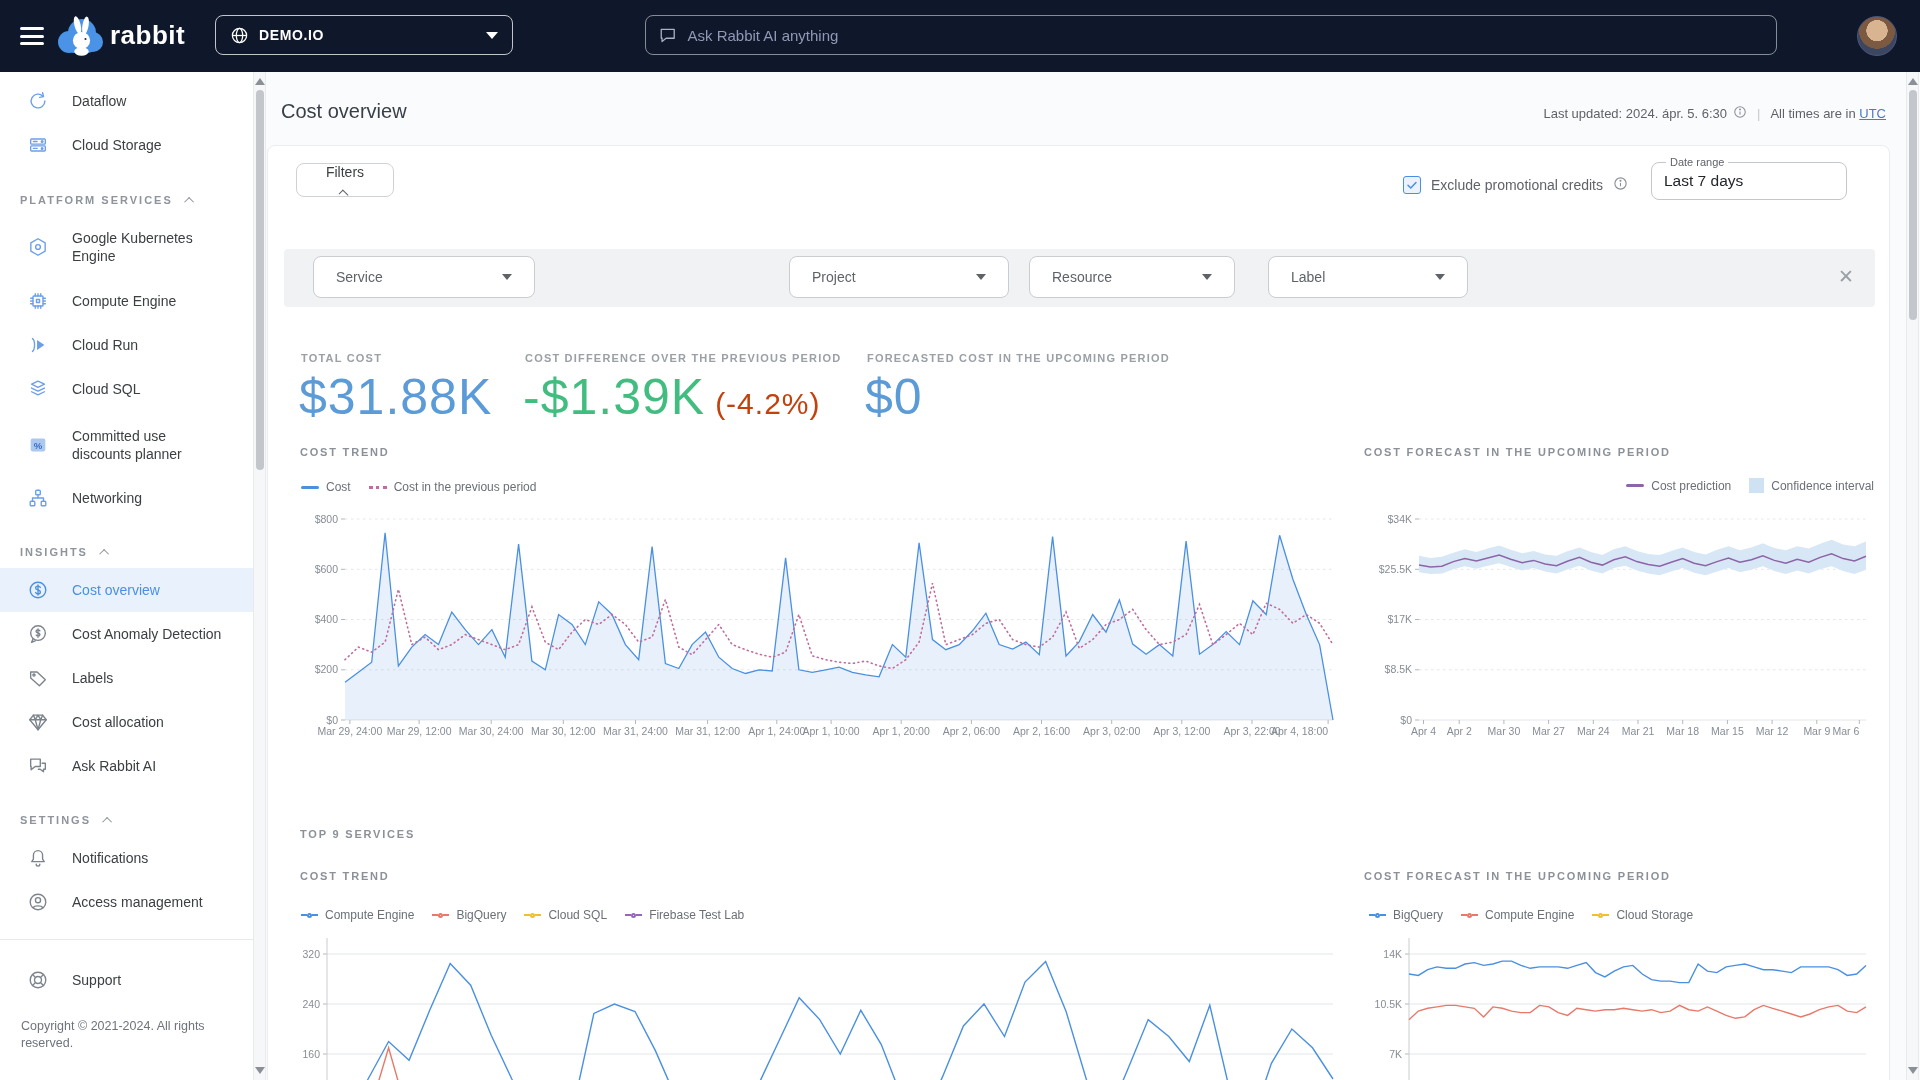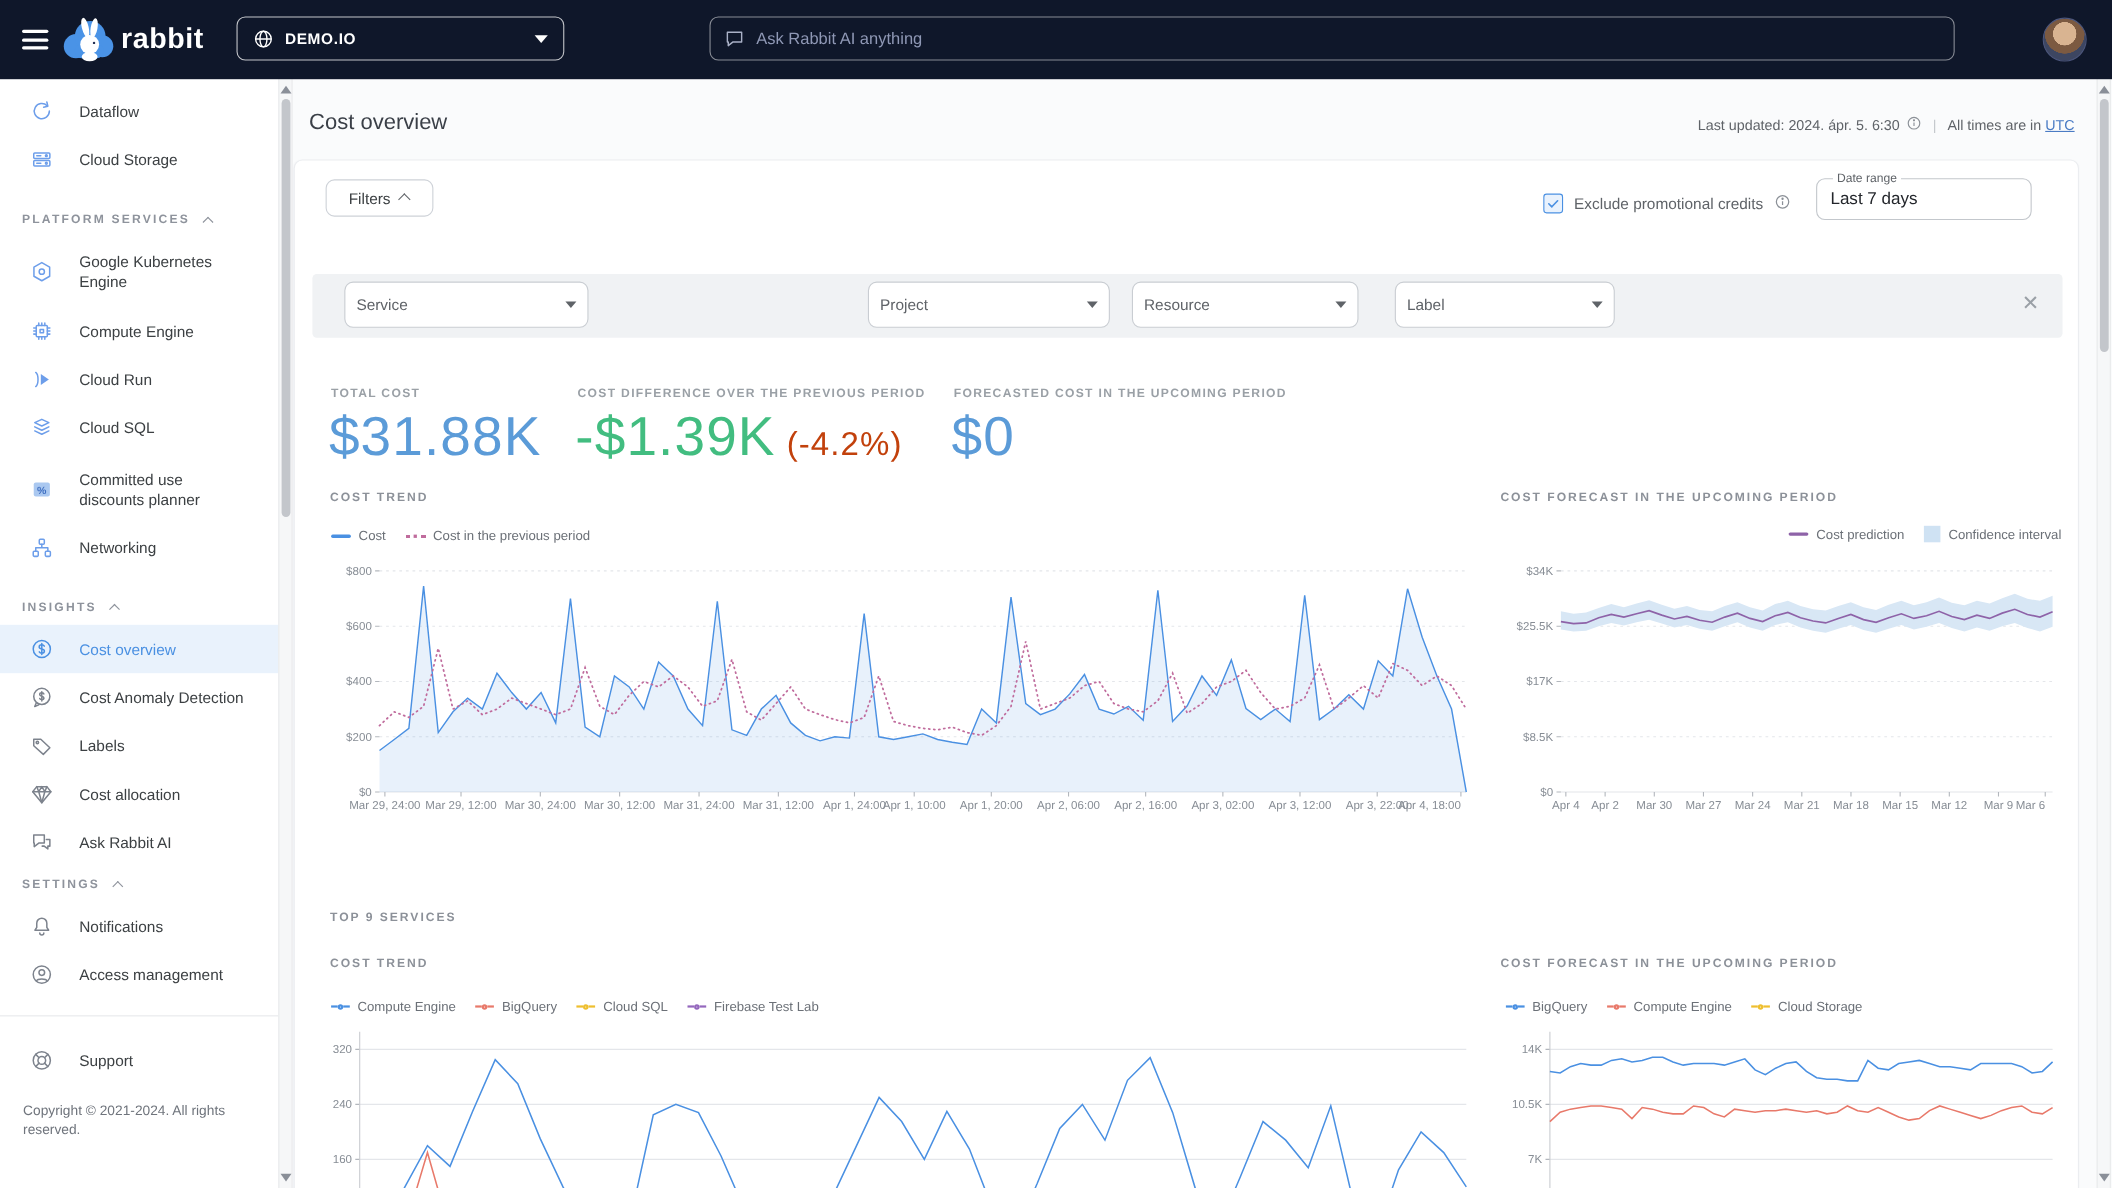--- a/index.html
+++ b/index.html
@@ -53,35 +53,35 @@
   .page-title { position:absolute; left:14px; top:28px; font-size:20px; color:#3a3f47; }
   .meta { position:absolute; right:20px; top:33px; display:flex; align-items:center; font-size:13px; color:#5f6368; white-space:nowrap; }
   .meta .sep { margin:0 10px; color:#c4c8cc; }
   .meta a { color:#4a7bc4; text-decoration:underline; cursor:pointer; }
   .info-ic { display:inline-block; margin:0 0 0 6px; }
 
   .card { position:absolute; left:0px; top:73px; width:1623px; height:1130px; background:#fff; border:1px solid #ebedf0;
     border-radius:8px; box-shadow:0 1px 2px rgba(20,30,60,.04); }
 
   .filters-btn { position:absolute; left:28px; top:17px; width:98px; height:34px; border:1px solid #ced2d8; border-radius:8px;
-    background:#fff; display:flex; align-items:center; justify-content:center; gap:10px; font-size:14px; color:#3c4043; cursor:pointer; }
+    background:#fff; display:flex; align-items:center; justify-content:center; gap:10px; font-size:14px; color:#3c4043; cursor:pointer;flex-direction:column; }
   .chev-up { width:8px; height:8px; border-left:1.6px solid #5f6368; border-top:1.6px solid #5f6368; transform:rotate(45deg) translateY(2px); }
 
   .excl { position:absolute; left:1135px; top:30px; display:flex; align-items:center; gap:10px; font-size:14px; color:#5f6368; }
   .cbox { width:18px; height:18px; border:1.6px solid #4a90e2; border-radius:3px; background:#e9f2fd; display:flex;
     align-items:center; justify-content:center; cursor:pointer; }
 
   .daterange { position:absolute; left:1383px; top:10px; width:196px; }
   .daterange fieldset { border:1px solid #c3c7cc; border-radius:8px; padding:4px 12px 9px; cursor:pointer; }
   .daterange legend { font-size:11px; color:#5f6368; padding:0 4px; margin-left:2px; }
   .daterange .val { font-size:15.5px; color:#23262b; }
 
   .filter-row { position:absolute; left:16px; top:103px; width:1591px; height:58px; background:#f0f2f4; border-radius:4px; }
   .dd { position:absolute; top:110px; height:42px; background:#fff; border:1px solid #c9cdd2; border-radius:8px;
-    display:flex; align-items:center; padding:0 10px; font-size:14px; color:#5f6368; cursor:pointer; }
+    display:flex; align-items:center; padding:0 22px; font-size:14px; color:#5f6368; cursor:pointer; }
   .dd .tri { margin-left:auto; width:0; height:0; border-left:5.5px solid transparent; border-right:5.5px solid transparent; border-top:6.5px solid #5f6368; }
   .xclose { position:absolute; left:1565px; top:118px; width:26px; height:26px; color:#9aa0a6; font-size:19px; line-height:26px;
     text-align:center; cursor:pointer; }
 
   .m-label { position:absolute; font-size:11px; letter-spacing:1.2px; color:#9aa0a6; font-weight:600; }
   .m-value { position:absolute; font-size:50px; font-weight:300; letter-spacing:1px; }
   .m-blue { color:#5b9bd8; } .m-green { color:#42bd80; }
   .m-suffix { font-size:30px; color:#c2410c; font-weight:300; margin-left:10px; }
 
   .sec-label { position:absolute; font-size:11px; letter-spacing:1.8px; color:#8c9199; font-weight:600; }
@@ -294,21 +294,21 @@
   <div class="side-item">
     <span class="si-icon">
         <svg class="ic" width="22" height="22" viewBox="0 0 24 24">
           <path d="M4 4.5h10.5v8H9l-4.5 3.5v-3.5H4z"></path>
           <path d="M16.5 9h3.5v6.5h-2v2.8l-3.6-2.8h-2"></path>
         </svg>
       </span>
     <span class="si-label">Ask Rabbit AI</span>
   </div>
 
-  <div class="side-head" style="margin-top:6px">
+  <div class="side-head" style="margin-top:22px">
     <span>SETTINGS</span>
     <span class="hchev"></span>
   </div>
 
   <div class="side-item" style="margin-top:6px">
     <span class="si-icon">
         <svg class="ic" width="22" height="22" viewBox="0 0 24 24">
           <path d="M12 4a5 5 0 0 1 5 5v4.2l1.8 2.8H5.2L7 13.2V9a5 5 0 0 1 5-5z"></path>
           <path d="M10 18.8a2 2 0 0 0 4 0"></path>
         </svg>

